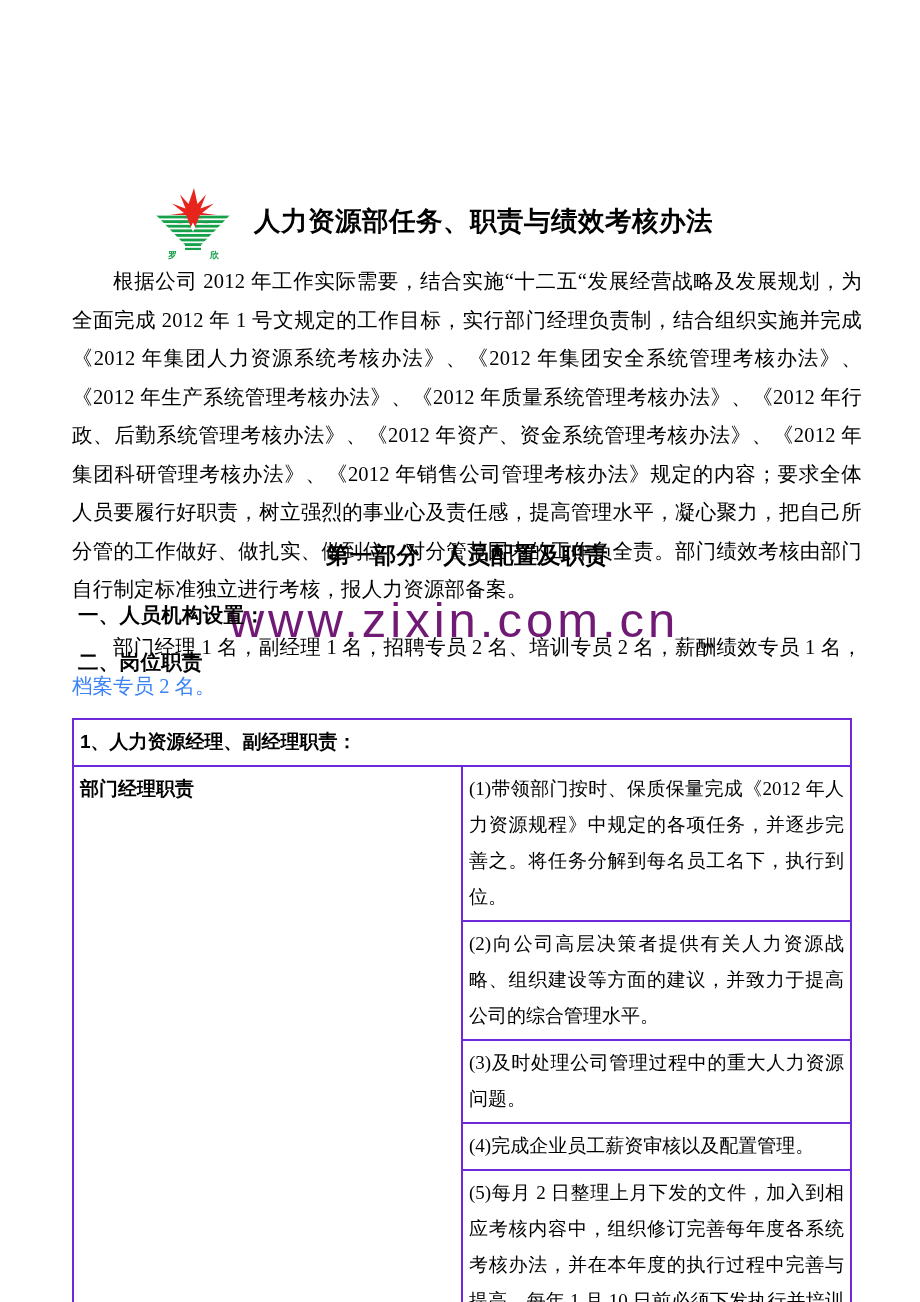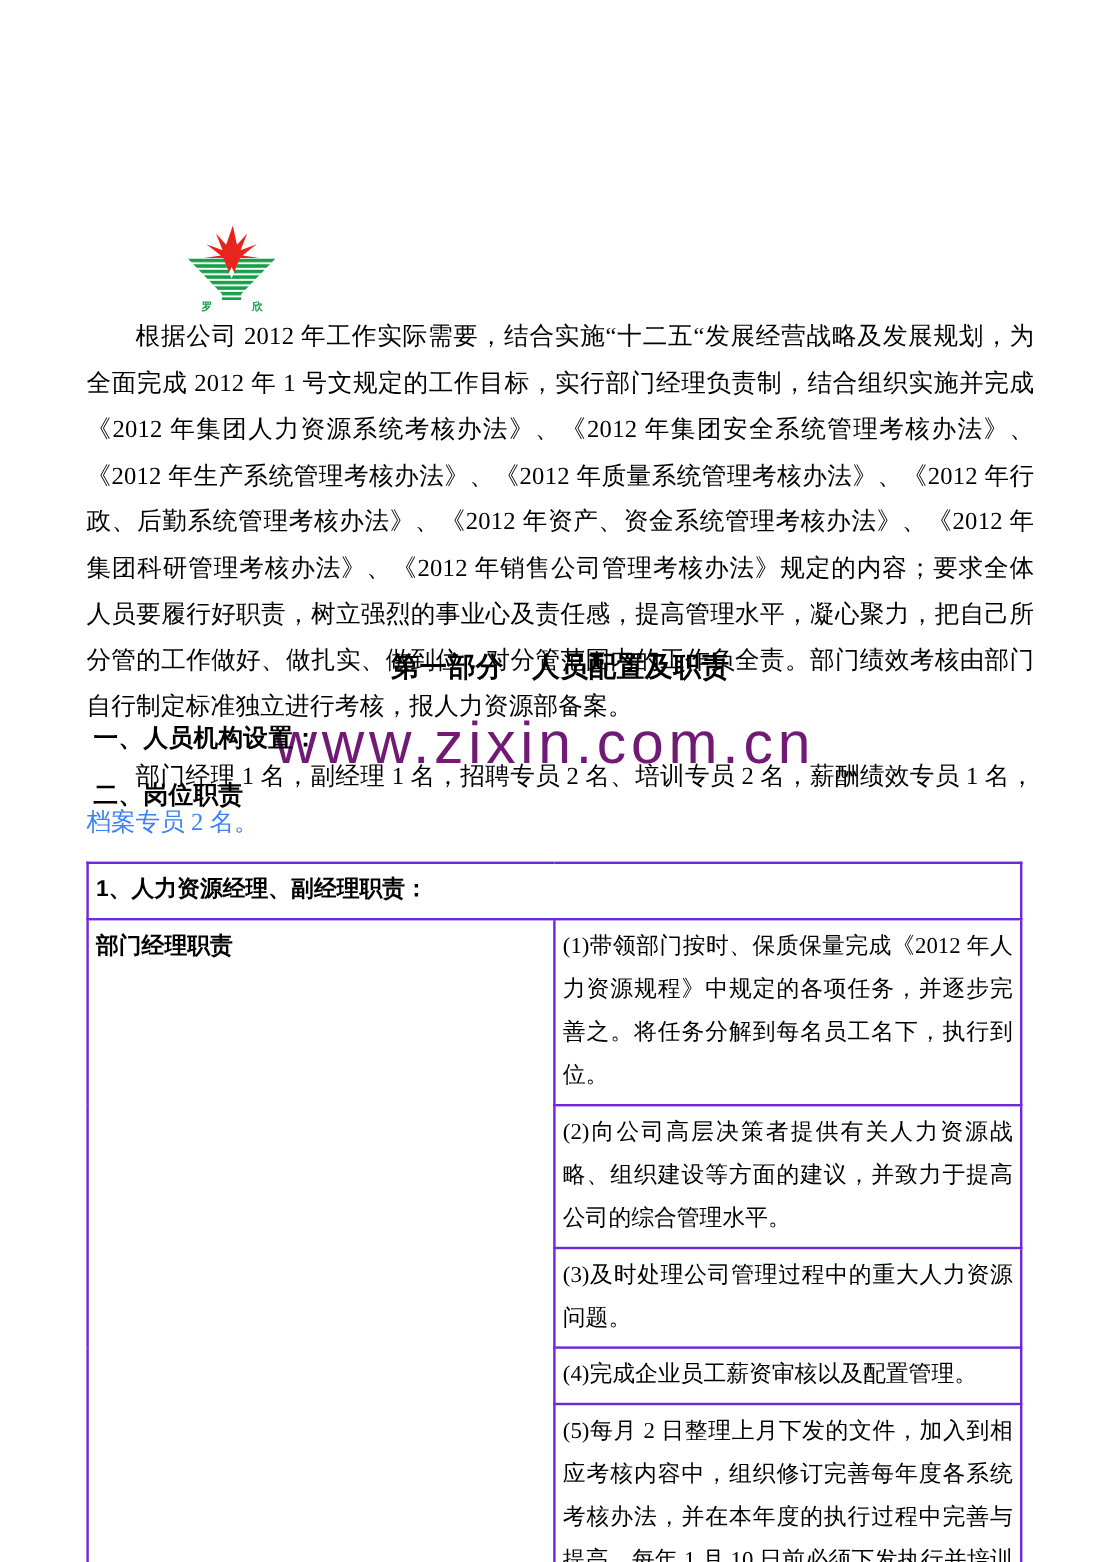--- a/index.html
+++ b/index.html
@@ -191,20 +191,21 @@
           </g>
 
           <g>
             <path d="M6,27 L36,27 L43,44 L50,27 L80,27 L51,57 L51,62 L35,62 L35,57 Z" fill="url(#stripes)"></path>
           </g>
 
           <text x="18" y="70" font-family="'Liberation Sans', sans-serif" font-size="9" font-weight="bold" fill="#17a04a">罗</text>
           <text x="60" y="70" font-family="'Liberation Sans', sans-serif" font-size="9" font-weight="bold" fill="#17a04a">欣</text>
         </svg>
       </div>
+      <div class="doc-title">人力资源部任务、职责与绩效考核办法</div>
     </div>
 
     <div class="body-block">
       <p class="para">根据公司 2012 年工作实际需要，结合实施“十二五“发展经营战略及发展规划，为全面完成 2012 年 1 号文规定的工作目标，实行部门经理负责制，结合组织实施并完成《2012 年集团人力资源系统考核办法》、《2012 年集团安全系统管理考核办法》、《2012 年生产系统管理考核办法》、《2012 年质量系统管理考核办法》、《2012 年行政、后勤系统管理考核办法》、《2012 年资产、资金系统管理考核办法》、《2012 年集团科研管理考核办法》、《2012 年销售公司管理考核办法》规定的内容；要求全体人员要履行好职责，树立强烈的事业心及责任感，提高管理水平，凝心聚力，把自己所分管的工作做好、做扎实、做到位，对分管范围内的工作负全责。部门绩效考核由部门自行制定标准独立进行考核，报人力资源部备案。</p>
     </div>
 
     <div class="part-heading">第一部分　人员配置及职责</div>
 
     <div class="sub-heading" id="sh1">一、人员机构设置：</div>
     <p class="staff-para"><span>部门经理 1 名，副经理 1 名，招聘专员 2 名、培训专员 2 名，薪酬绩效专员 1 名，</span><span class="red">档案专员 2 名。</span></p>

